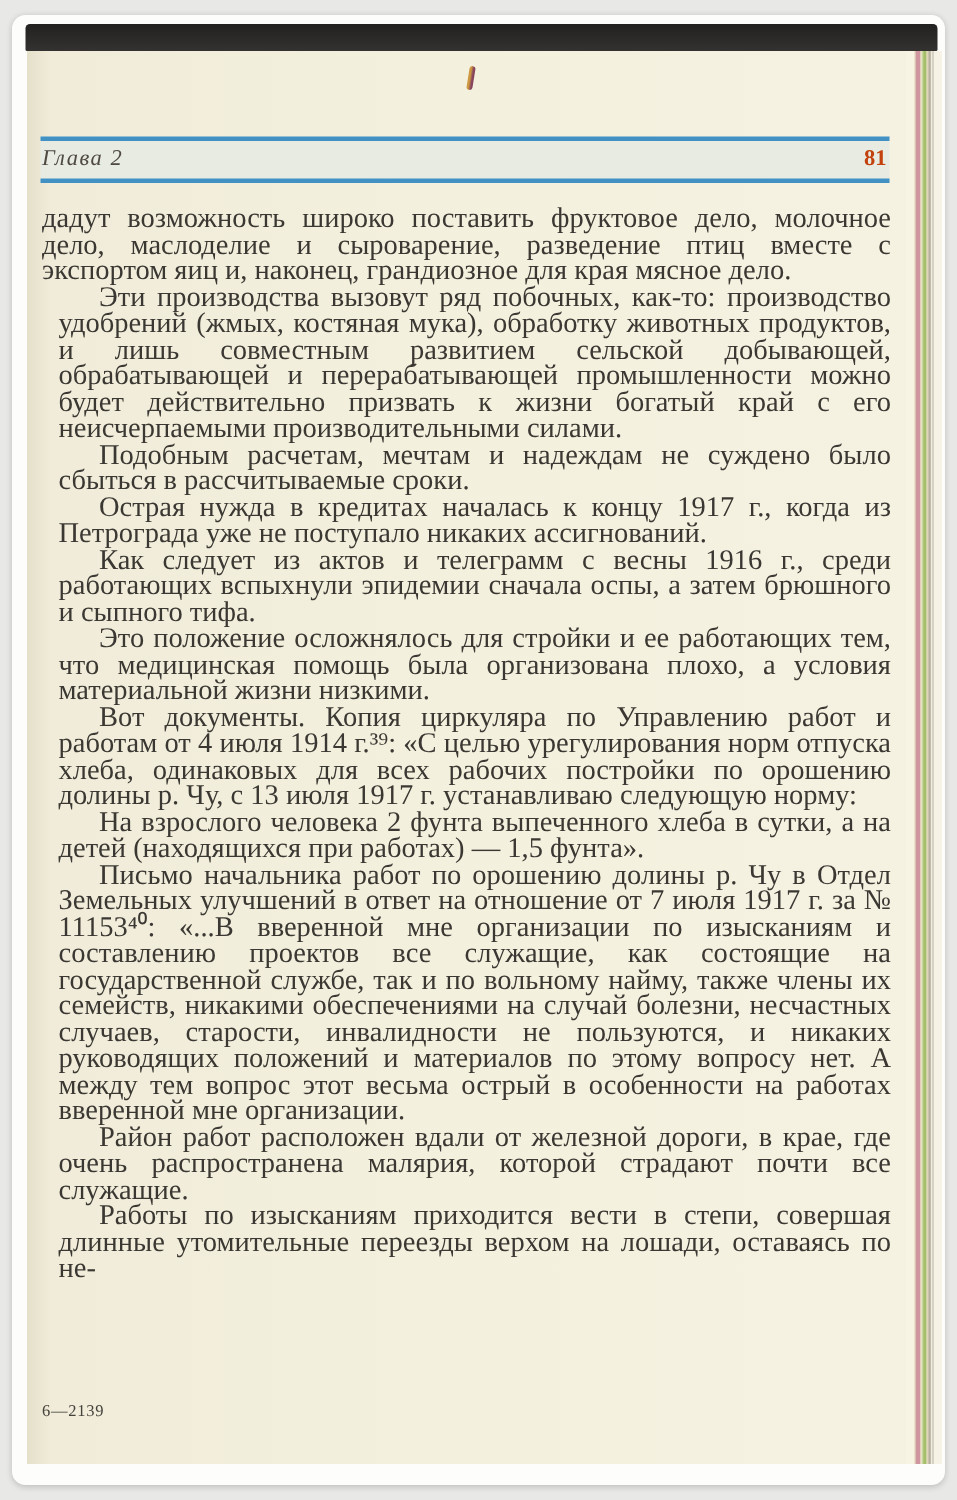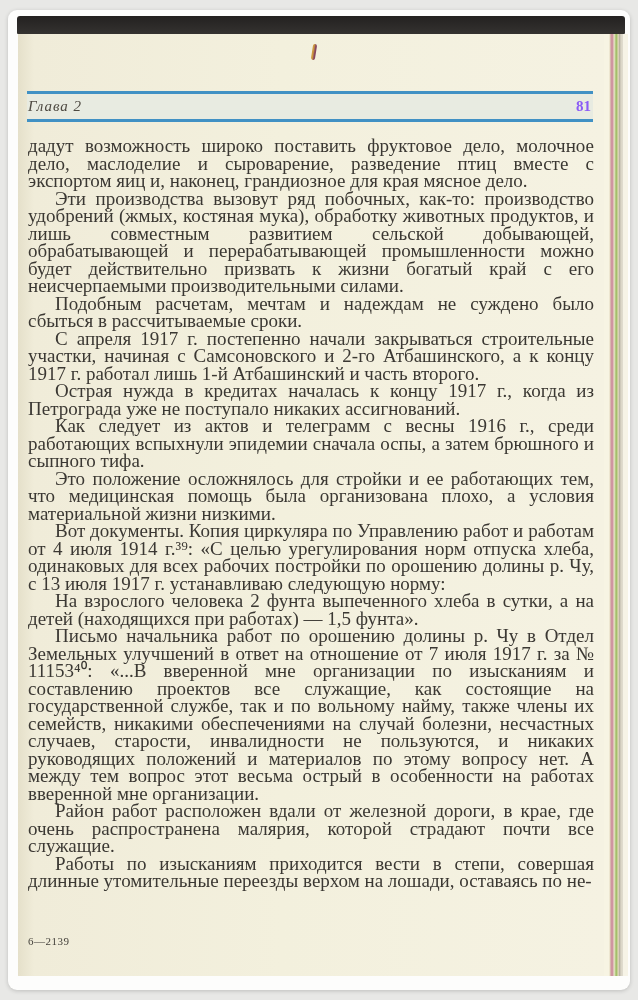--- a/index.html
+++ b/index.html
@@ -79,34 +79,34 @@
   }
   .chapter {
     font-style: italic;
     font-size: 15px;
     color: #4e4a42;
     letter-spacing: 1px;
   }
   .pagenum {
     font-weight: bold;
     font-size: 15px;
-    color: #8b5cf6;
+    color: #c2410c;
   }
 
   
   .content {
     position: absolute;
     left: 10px; right: 10px; top: 103px;
     font-size: 19px;
     line-height: 17.5px;
     color: #3b3833;
     text-align: justify;
   }
   .content p { text-align: justify; }
-  .content p.ind { text-indent: 27px; }
+  .content p.ind { text-indent: 27px; margin-left: 11px; }
 
   .sig {
     position: absolute;
     left: 10px; top: 901px;
     font-size: 11px;
     color: #45423c;
     letter-spacing: 0.5px;
   }
 </style>
 </head>
@@ -120,21 +120,20 @@
 
     <div class="running-head">
       <span class="chapter">Глава 2</span>
       <span class="pagenum">81</span>
     </div>
 
     <div class="content">
       <p>дадут возможность широко поставить фруктовое дело, молочное дело, маслоделие и сыроварение, разведение птиц вместе с экспортом яиц и, наконец, грандиозное для края мясное дело.</p>
       <p class="ind">Эти производства вызовут ряд побочных, как-то: производство удобрений (жмых, костяная мука), обработку животных продуктов, и лишь совместным развитием сельской добывающей, обрабатывающей и перерабатывающей промышленности можно будет действительно призвать к жизни богатый край с его неисчерпаемыми производительными силами.</p>
       <p class="ind">Подобным расчетам, мечтам и надеждам не суждено было сбыться в рассчитываемые сроки.</p>
-      <p class="ind">С апреля 1917 г. постепенно начали закрываться строительные участки, начиная с Самсоновского и 2-го Атбашинского, а к концу 1917 г. работал лишь 1-й Атбашинский и часть второго.</p>
       <p class="ind">Острая нужда в кредитах началась к концу 1917 г., когда из Петрограда уже не поступало никаких ассигнований.</p>
       <p class="ind">Как следует из актов и телеграмм с весны 1916 г., среди работающих вспыхнули эпидемии сначала оспы, а затем брюшного и сыпного тифа.</p>
       <p class="ind">Это положение осложнялось для стройки и ее работающих тем, что медицинская помощь была организована плохо, а условия материальной жизни низкими.</p>
       <p class="ind">Вот документы. Копия циркуляра по Управлению работ и работам от 4 июля 1914 г.³⁹: «С целью урегулирования норм отпуска хлеба, одинаковых для  всех рабочих постройки по орошению долины р. Чу, с 13 июля 1917 г. устанавливаю следующую норму:</p>
       <p class="ind">На взрослого человека 2 фунта выпеченного хлеба в сутки, а на детей (находящихся при работах) — 1,5 фунта».</p>
       <p class="ind">Письмо начальника работ по орошению долины р. Чу в Отдел Земельных улучшений в ответ на отношение от 7 июля 1917 г. за № 11153⁴⁰: «...В вверенной мне организации по изысканиям и составлению проектов все служащие, как состоящие на государственной службе, так и по вольному найму, также члены их семейств, никакими обеспечениями на случай болезни, несчастных случаев, старости, инвалидности не пользуются, и никаких руководящих положений и материалов по этому вопросу нет. А между тем вопрос этот весьма острый в особенности на работах вверенной мне организации.</p>
       <p class="ind">Район работ расположен вдали от железной дороги, в крае, где очень распространена малярия, которой страдают почти все служащие.</p>
       <p class="ind">Работы по изысканиям приходится вести в степи, совершая длинные утомительные переезды верхом на лошади, оставаясь по не-</p>
     </div>
 

